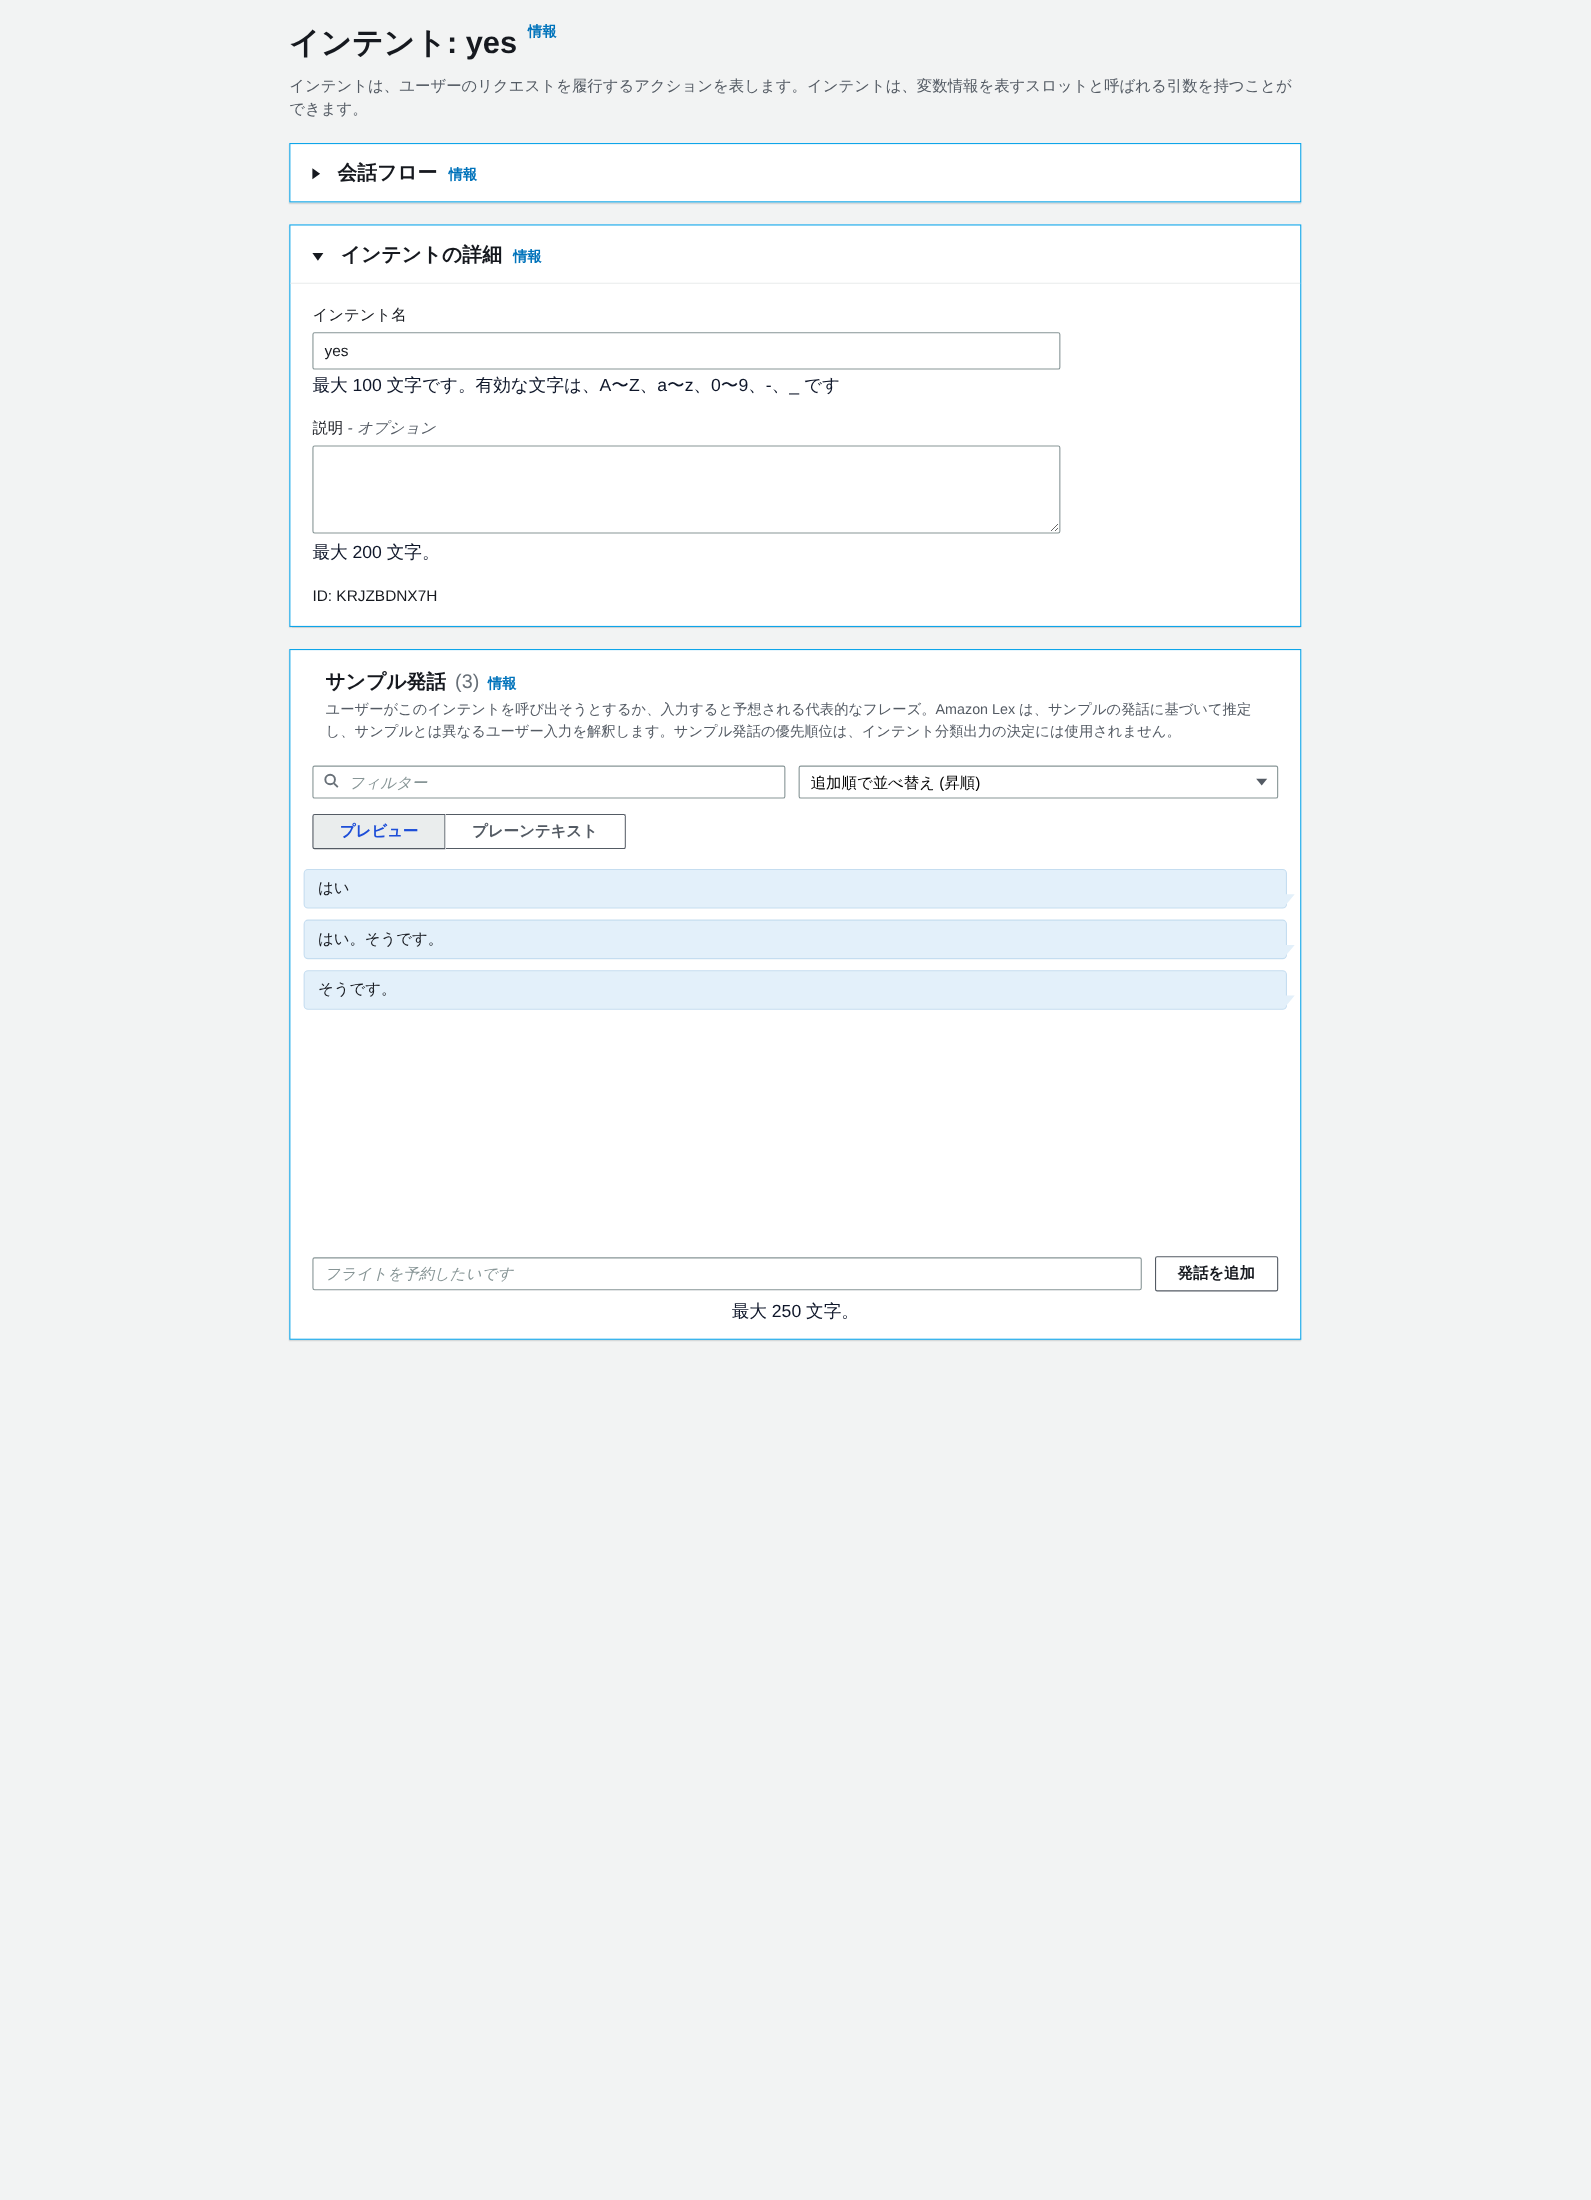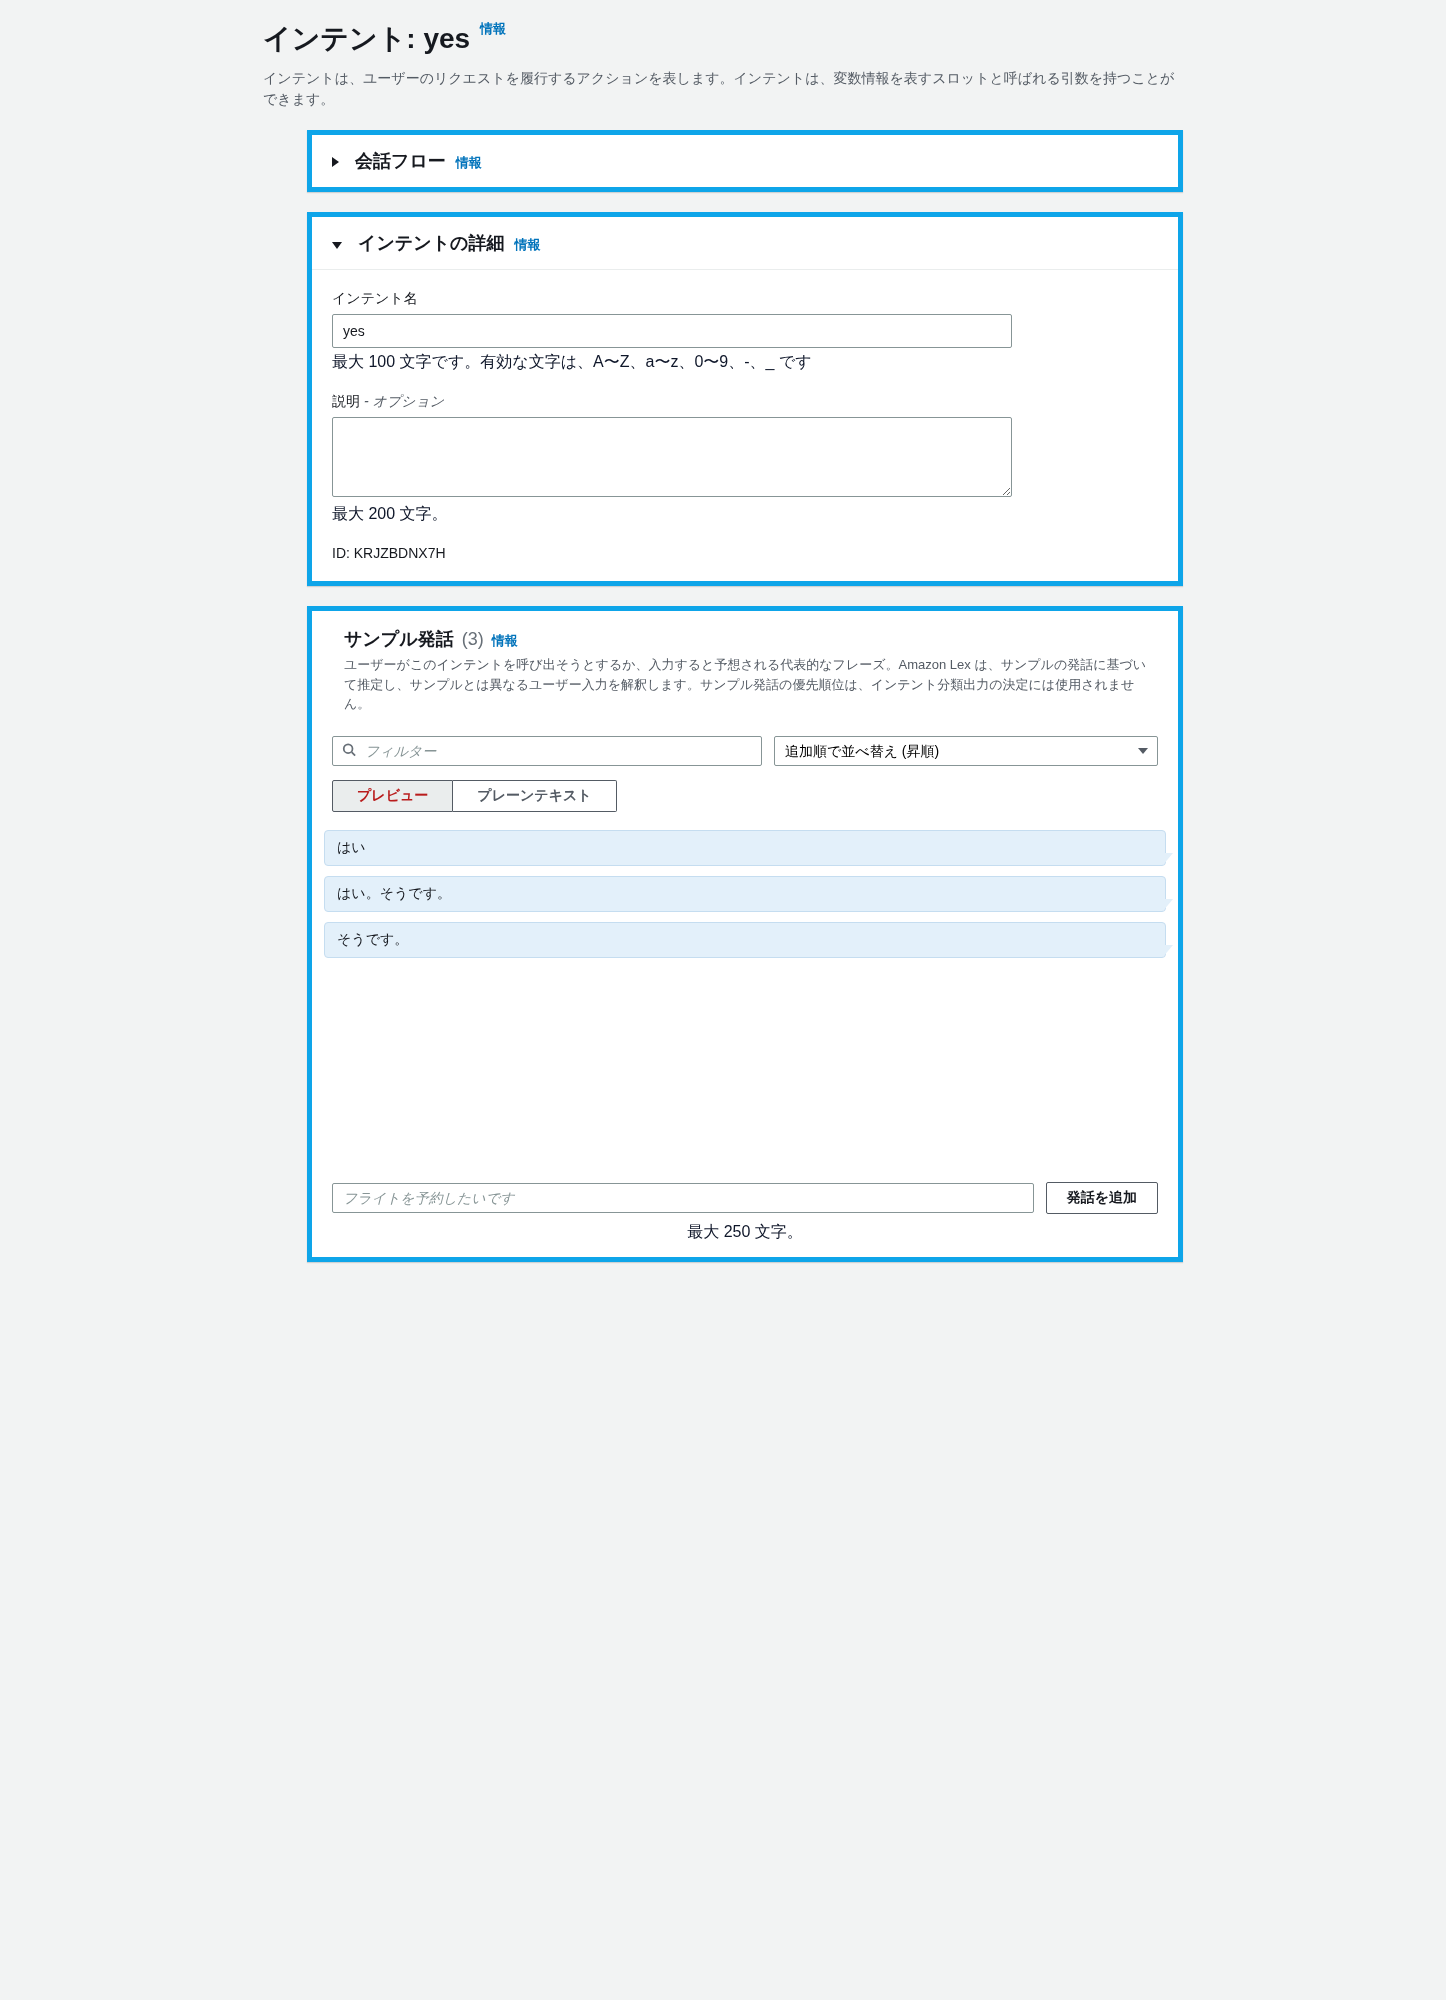--- a/index.html
+++ b/index.html
@@ -43,24 +43,23 @@
 
     .page-description {
       color: #545b64;
       font-size: 14px;
       line-height: 1.5;
       margin-bottom: 20px;
     }
 
     .panel {
       background: #fff;
-      border: 5px solid #0ea5e9;
+      border: 1px solid #0ea5e9;
       box-shadow: 0 1px 1px 0 rgba(0,28,36,0.15);
       margin-bottom: 20px;
-      margin-left: 44px;
     }
 
     .panel-header {
       display: flex;
       align-items: baseline;
       gap: 10px;
       padding: 14px 20px;
       cursor: pointer;
     }
 
@@ -247,21 +246,21 @@
       border: 1px solid #545b64;
       background: #fff;
       font-size: 14px;
       cursor: pointer;
       font-weight: 700;
       color: #545b64;
     }
 
     .toggle-btn.active {
       background: #eaeded;
-      color: #b91c1c;
+      color: #1d4ed8;
     }
 
     .toggle-btn:first-child {
       border-radius: 2px 0 0 2px;
     }
 
     .toggle-btn:last-child {
       border-left: none;
       border-radius: 0 2px 2px 0;
     }

